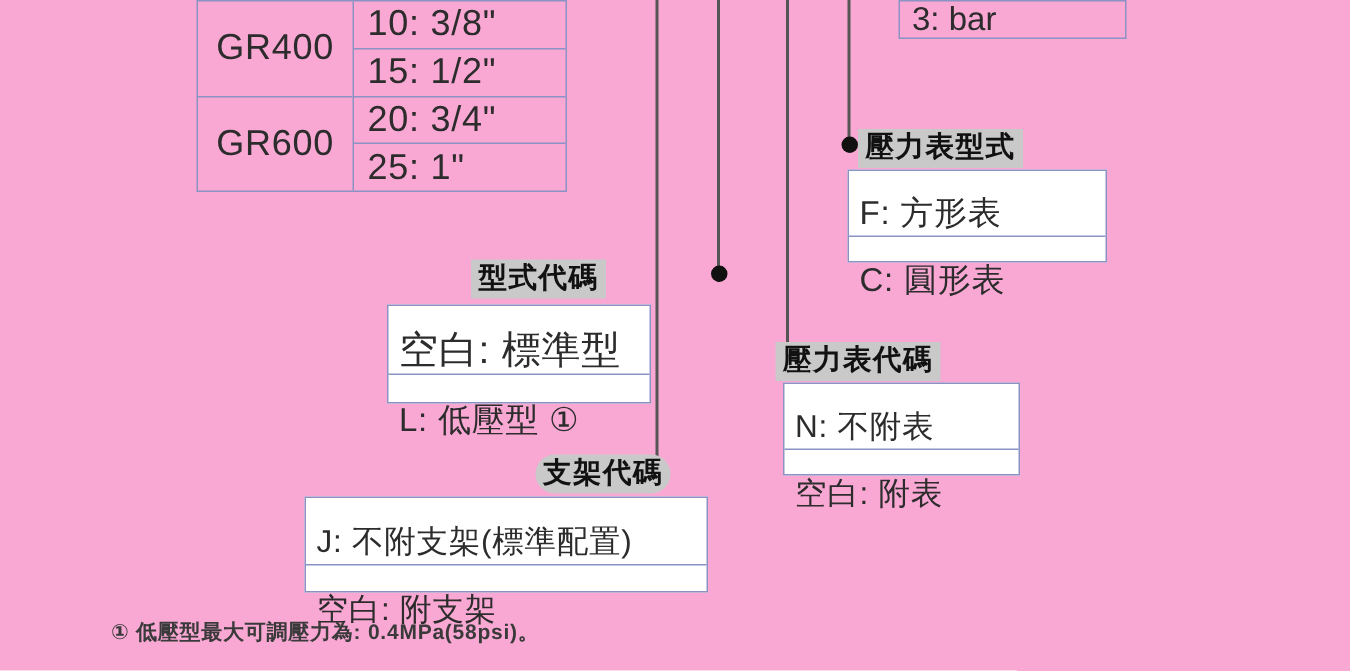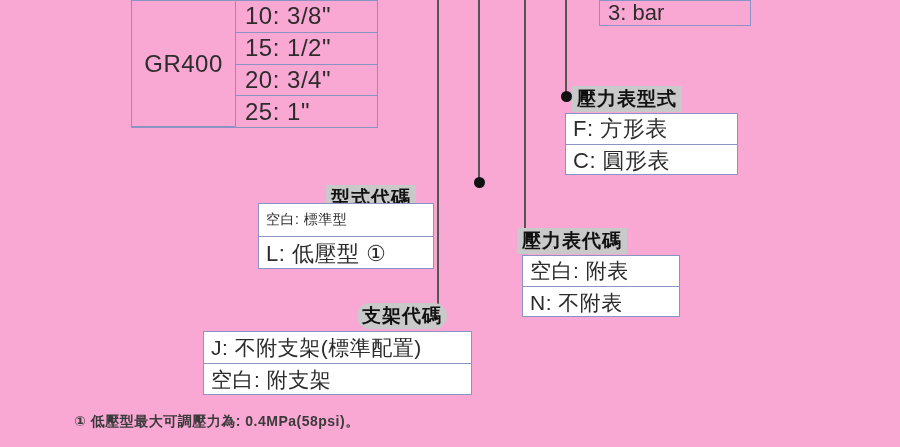--- a/index.html
+++ b/index.html
@@ -41,20 +41,21 @@
   }
   .optrow {
     border-bottom: 1px solid #8b92c4;
     box-sizing: border-box;
     color: #2c2c2c;
     white-space: nowrap;
     display: flex;
     align-items: center;
     padding-left: 7px;
     letter-spacing: 0.5px;
+    margin-top: 13px;
   }
   .optrow:last-child {
     border-bottom: none;
   }
 
   
   .caption {
     position: absolute;
     background: #c9c9c9;
     color: #111111;
@@ -158,47 +159,48 @@
 
   <div class="vline" style="left:524px; top:0px; height:243px;"></div>
   <div class="dot" style="left:520px; top:232px;"></div>
 
   <div class="vline" style="left:565px; top:0px; height:100px;"></div>
   <div class="dot" style="left:561px; top:91px;"></div>
 
   <div id="model-table">
     <div class="mt-col-left">
       <div class="mt-series div">GR400</div>
+      <div class="mt-series">GR600</div>
     </div>
     <div class="mt-col-right">
       <div class="mt-port">10: 3/8"</div>
       <div class="mt-port">15: 1/2"</div>
       <div class="mt-port">20: 3/4"</div>
       <div class="mt-port">25: 1"</div>
     </div>
   </div>
 
   <div id="unit-box">3: bar</div>
 
   <div class="caption" style="left:572px; top:86px;">壓力表型式</div>
   <div class="optbox" style="left:565px; top:113px; width:173px; height:62px;">
     <div class="optrow" style="height:31px; font-size:22px;">F: 方形表</div>
     <div class="optrow" style="height:31px; font-size:22px;">C: 圓形表</div>
   </div>
 
-  <div class="caption" style="left:314px; top:185px;margin-left:12px;">型式代碼</div>
+  <div class="caption" style="left:314px; top:173px;">型式代碼</div>
   <div class="optbox" style="left:258px; top:203px; width:176px; height:66px;">
-    <div class="optrow" style="height:33px; font-size:14px;">空白: 標準型</div>
+    <div class="optrow" style="height:33px; font-size:26px;">空白: 標準型</div>
     <div class="optrow" style="height:33px; font-size:22px;">L: 低壓型 ①</div>
   </div>
 
   <div class="caption" style="left:517px; top:228px;">壓力表代碼</div>
   <div class="optbox" style="left:522px; top:255px; width:158px; height:62px;">
+    <div class="optrow" style="height:31px; font-size:21px;">N: 不附表</div>
     <div class="optrow" style="height:31px; font-size:21px;">空白: 附表</div>
-    <div class="optrow" style="height:31px; font-size:21px;">N: 不附表</div>
   </div>
 
   <div class="caption" style="left:357px; top:303px;border-radius:13px;">支架代碼</div>
   <div class="optbox" style="left:203px; top:331px; width:269px; height:64px;">
     <div class="optrow" style="height:32px; font-size:21px;">J: 不附支架(標準配置)</div>
     <div class="optrow" style="height:32px; font-size:21px;">空白: 附支架</div>
   </div>
 
   <div id="footnote">① 低壓型最大可調壓力為: 0.4MPa(58psi)。</div>
 

